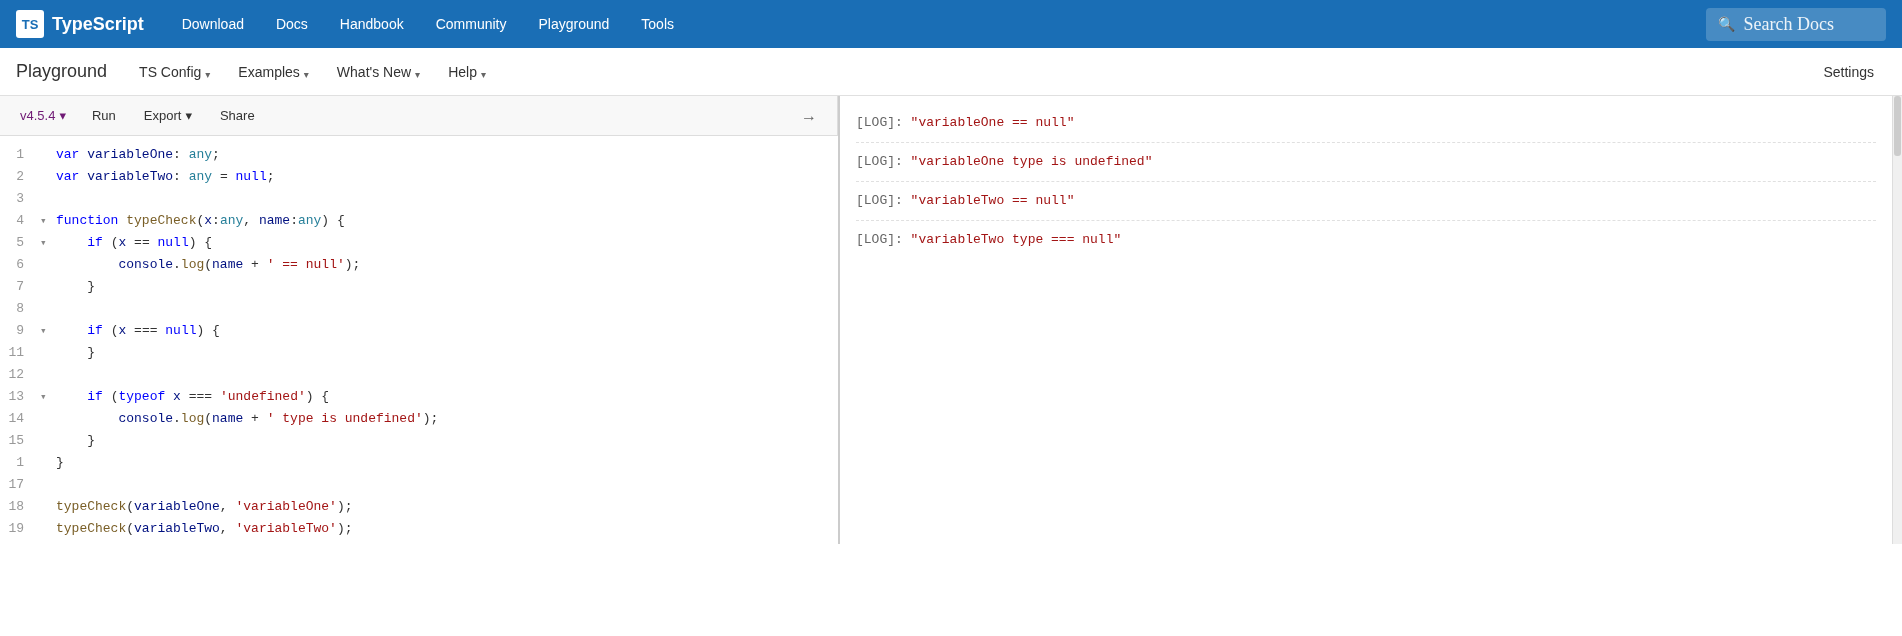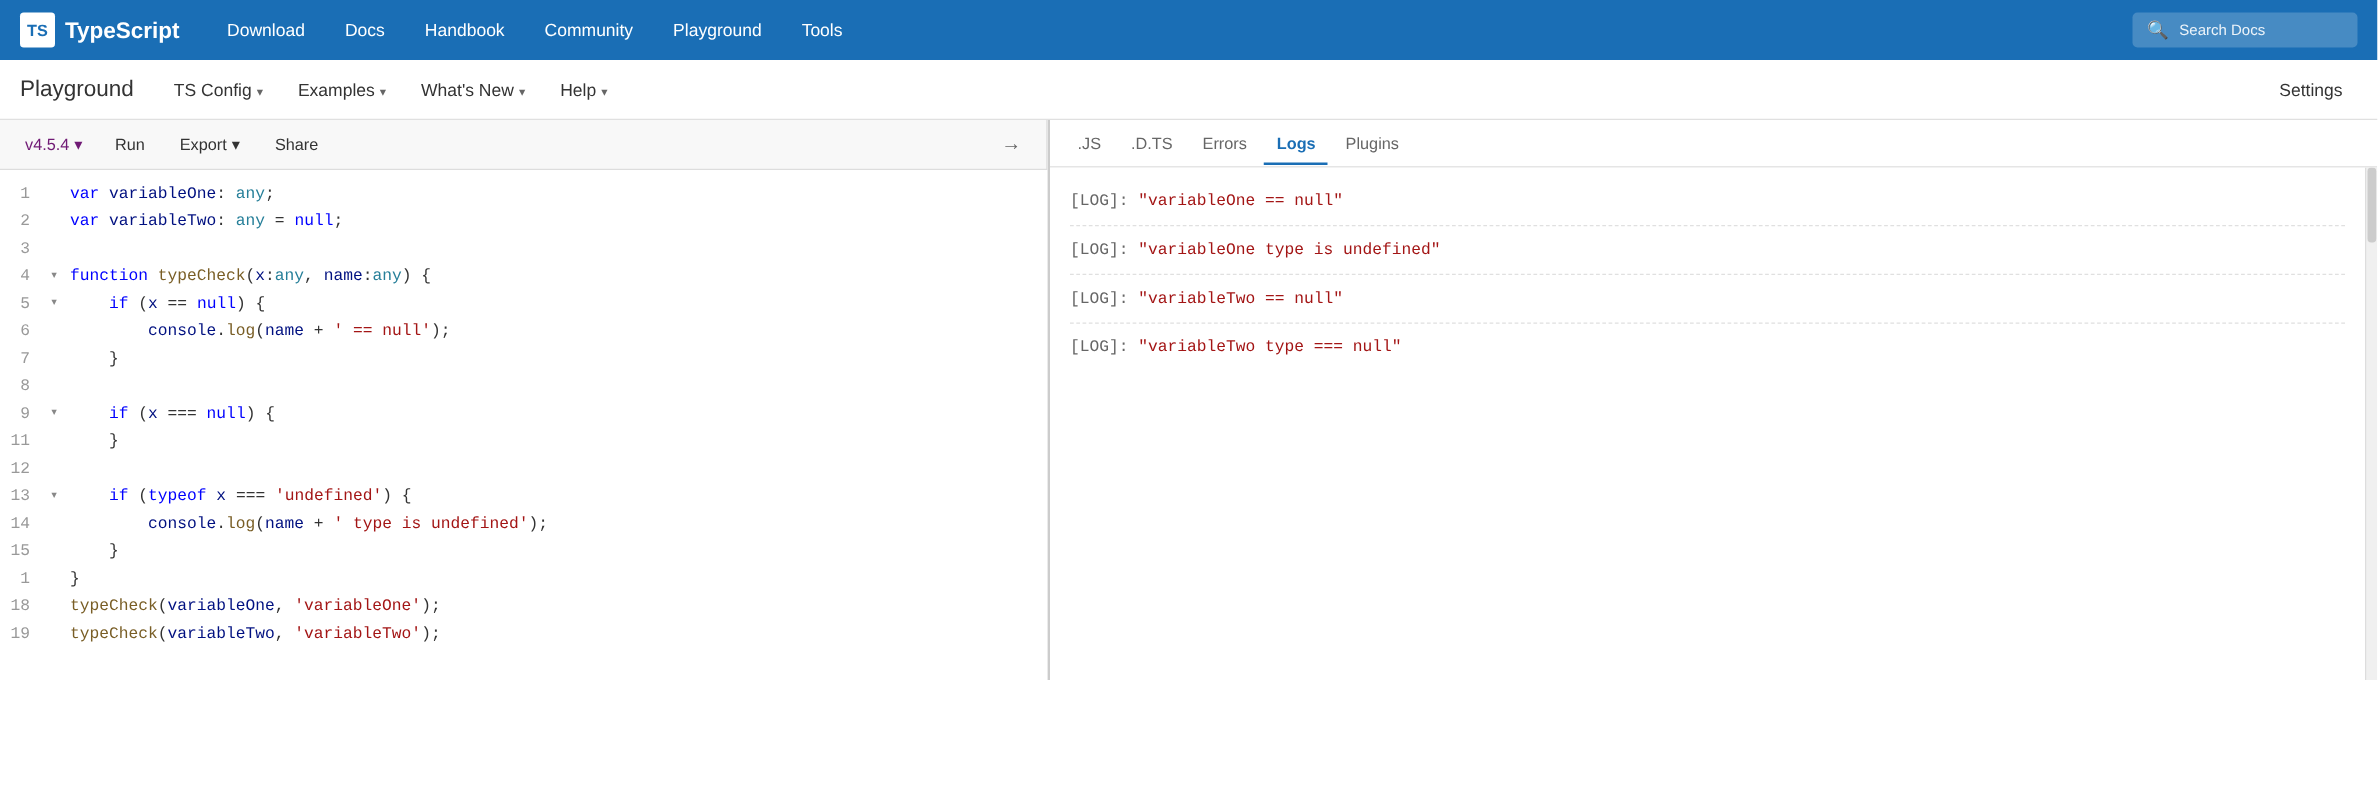--- a/index.html
+++ b/index.html
@@ -55,21 +55,21 @@
       display: flex;
       align-items: center;
       background: rgba(255,255,255,0.2);
       border-radius: 4px;
       padding: 6px 12px;
       gap: 8px;
       min-width: 180px;
       cursor: pointer;
     }
     .search-area .search-icon { color: #fff; font-size: 14px; }
-    .search-area .search-text { color: rgba(255,255,255,0.9); font-size: 12px; }
+    .search-area .search-text { color: rgba(255,255,255,0.9); font-size: 18px; font-family: Liberation Serif, serif; }
 
     
     .sub-nav {
       background: #fff;
       border-bottom: 1px solid #e0e0e0;
       height: 48px;
       display: flex;
       align-items: center;
       padding: 0 16px;
       gap: 4px;
@@ -437,44 +437,42 @@
           <span class="fold-icon"></span>
           <span class="code-content">    <span class="punct">}</span></span>
         </div>
 
         <div class="code-line">
           <span class="line-num">1</span>
           <span class="fold-icon"></span>
           <span class="code-content"><span class="punct">}</span></span>
         </div>
 
+        <div class="code-line">
+          <span class="line-num">17</span>
+          <span class="fold-icon"></span>
+          <span class="code-content"></span>
+        </div>
 
         <div class="code-line">
           <span class="line-num">18</span>
           <span class="fold-icon"></span>
           <span class="code-content"><span class="fn">typeCheck</span><span class="punct">(</span><span class="plain">variableOne</span><span class="punct">,</span> <span class="str">'variableOne'</span><span class="punct">);</span></span>
         </div>
 
         <div class="code-line">
           <span class="line-num">19</span>
           <span class="fold-icon"></span>
           <span class="code-content"><span class="fn">typeCheck</span><span class="punct">(</span><span class="plain">variableTwo</span><span class="punct">,</span> <span class="str">'variableTwo'</span><span class="punct">);</span></span>
         </div>
       </div>
     </div>
 
     <div class="right-panel">
 
-      <div class="output-tabs">
-        <span class="output-tab">.JS</span>
-        <span class="output-tab">.D.TS</span>
-        <span class="output-tab">Errors</span>
-        <span class="output-tab active">Logs</span>
-        <span class="output-tab">Plugins</span>
-      </div>
 
       <div class="right-content">
         <div class="log-area">
           <div class="log-entry">
             <span class="log-tag">[LOG]: </span><span class="log-msg">"variableOne == null"</span>
           </div>
           <div class="log-entry">
             <span class="log-tag">[LOG]: </span><span class="log-msg">"variableOne type is undefined"</span>
           </div>
           <div class="log-entry">

